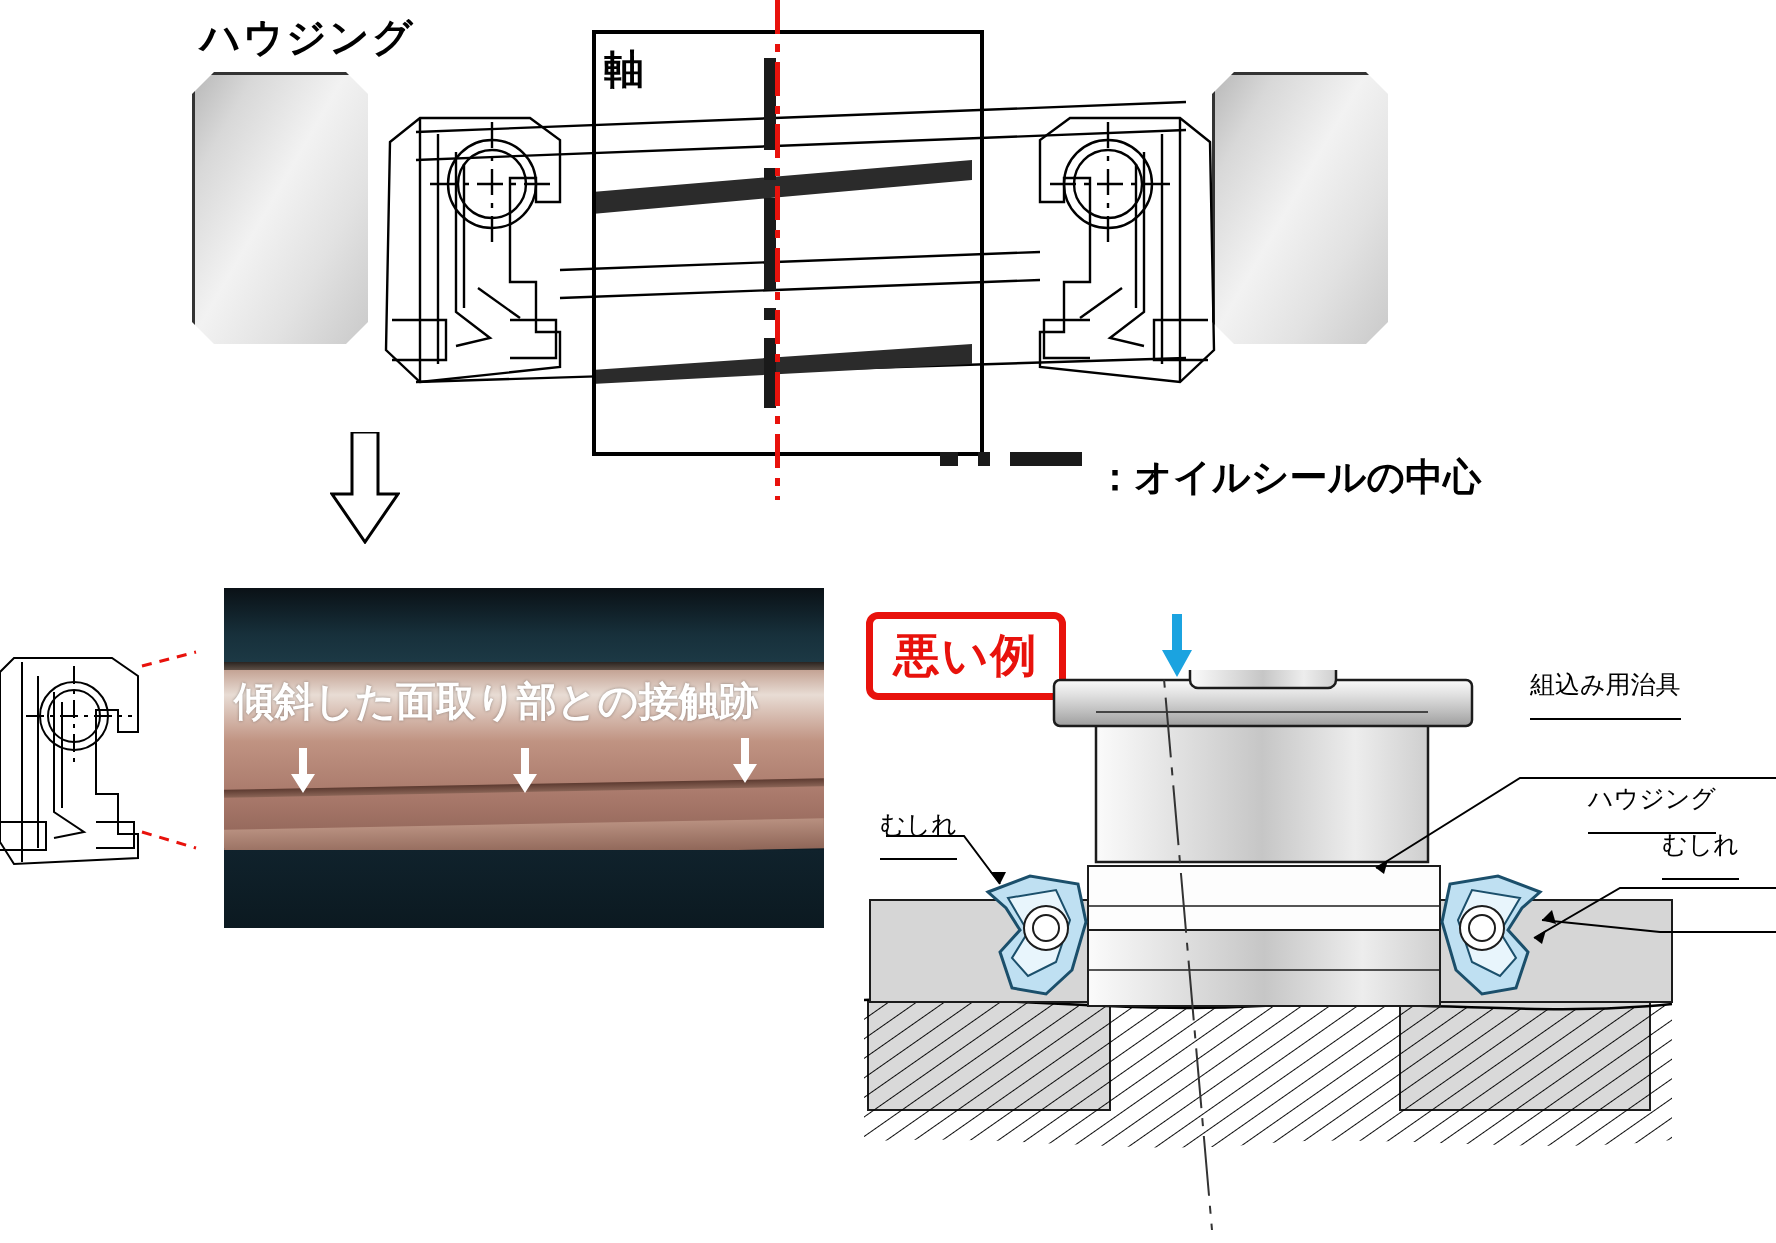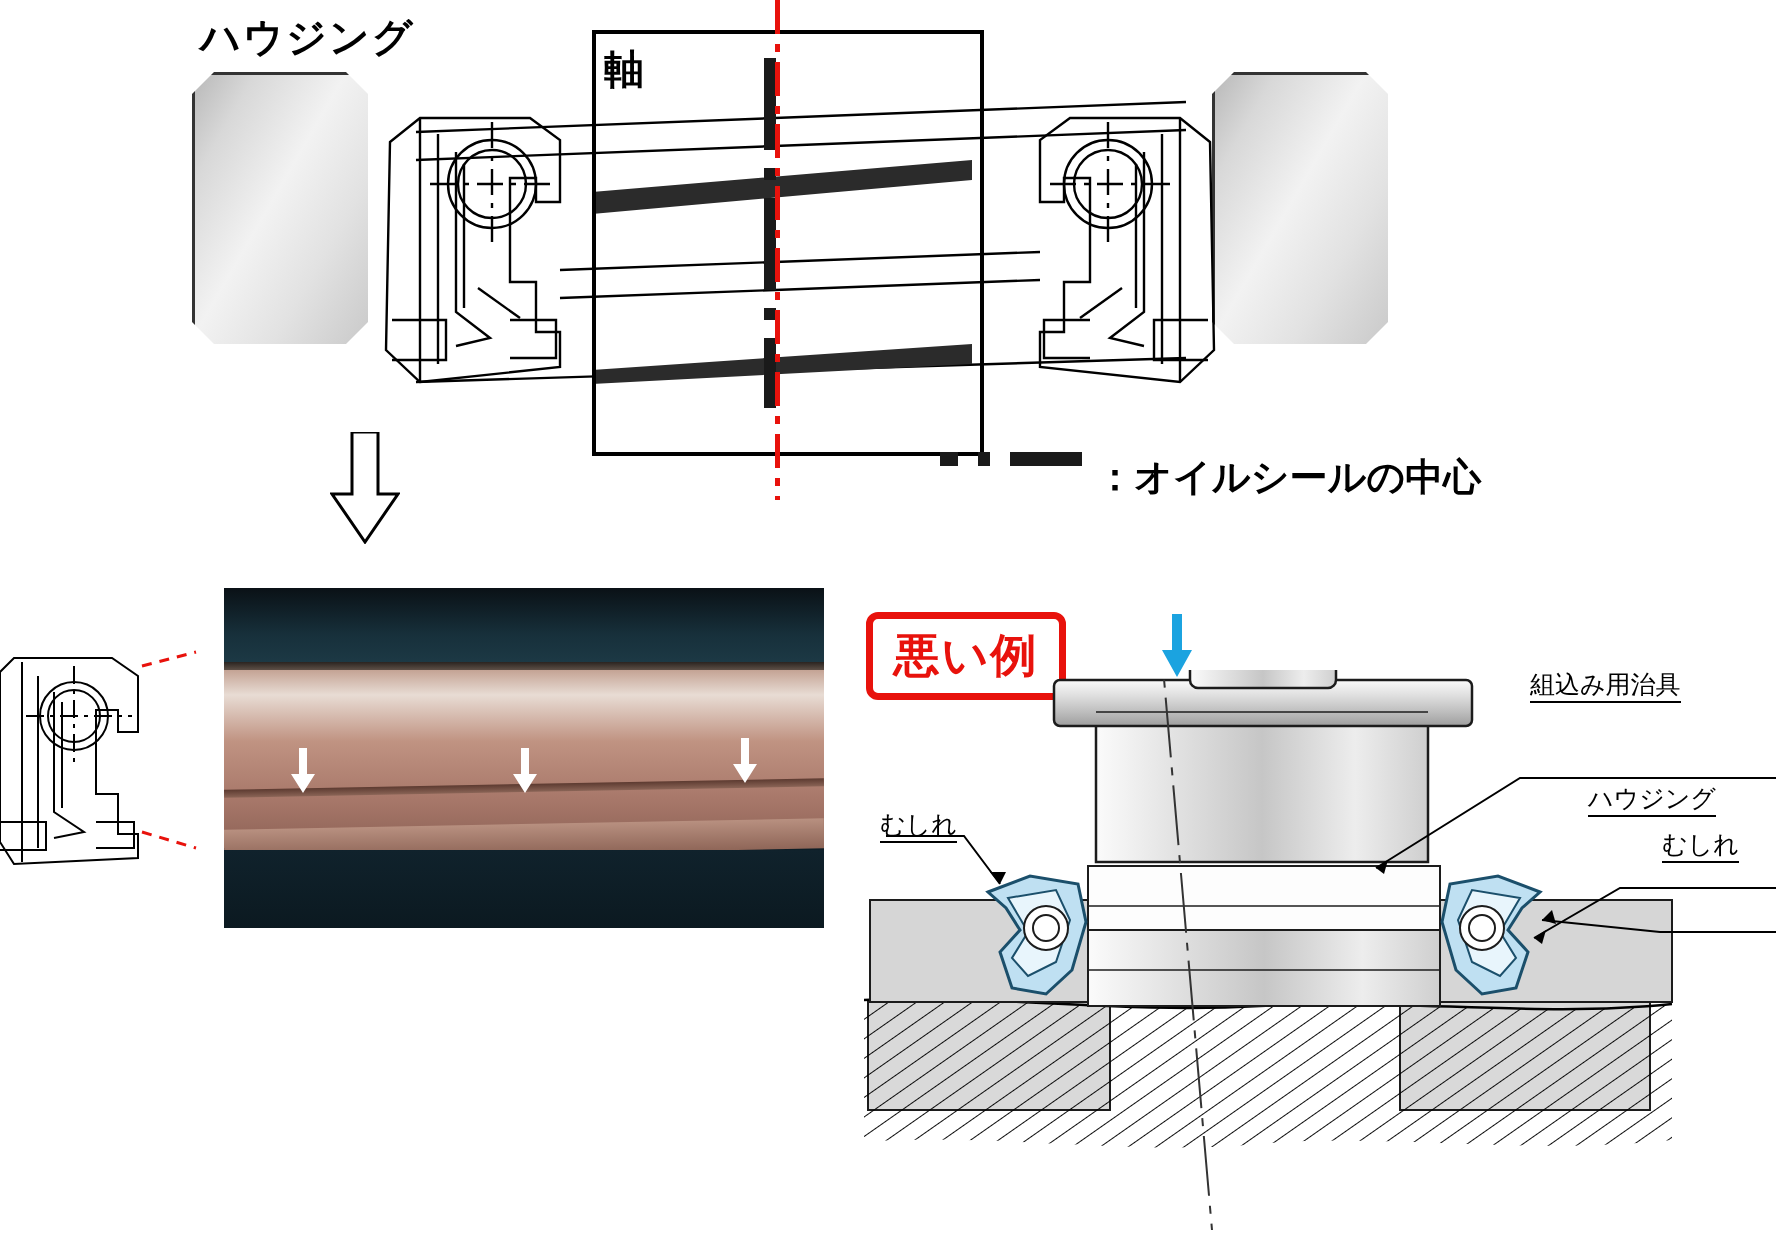--- a/index.html
+++ b/index.html
@@ -79,21 +79,21 @@
      display:flex;align-items:center;justify-content:center;}
   #badbox span{color:#e8120c;font-size:46px;font-weight:bold;letter-spacing:2px;}
 
   #press-arrow{left:1161px;top:614px;width:32px;height:64px;}
 
   .asm-lbl{font-size:25px;color:#000;white-space:nowrap;}
   #lbl-jig{left:1530px;top:668px;}
   #lbl-housing-r{left:1588px;top:782px;}
   #lbl-mushire-l{left:880px;top:808px;}
   #lbl-mushire-r{left:1662px;top:828px;}
-  .ul{border-bottom:2px solid #000;padding-bottom:0;}
+  .ul{border-bottom:2px solid #000;padding-bottom:17px;}
 </style>
 </head>
 <body>
 
 <div class="abs lbl" id="housing-label">ハウジング</div>
 
 <div class="abs metal-block" id="housing-left"></div>
 <div class="abs metal-block" id="housing-right"></div>
 
 <svg class="abs" style="left:360px;top:82px;" width="880" height="330">
@@ -178,20 +178,21 @@
   </g>
 </svg>
 
 <div class="abs" id="photo">
   <div class="sky"></div>
   <div class="edge"></div>
   <div class="shaft"></div>
   <div class="band2"></div>
   <div class="groove"></div>
   <div class="lower"></div>
+  <div id="photo-caption">傾斜した面取り部との接触跡</div>
   <svg class="ph-arrow" style="left:66px;top:160px;" viewBox="0 0 26 46">
     <polygon points="9,0 17,0 17,26 25,26 13,45 1,26 9,26" fill="#fff"></polygon>
   </svg>
   <svg class="ph-arrow" style="left:288px;top:160px;" viewBox="0 0 26 46">
     <polygon points="9,0 17,0 17,26 25,26 13,45 1,26 9,26" fill="#fff"></polygon>
   </svg>
   <svg class="ph-arrow" style="left:508px;top:150px;" viewBox="0 0 26 46">
     <polygon points="9,0 17,0 17,26 25,26 13,45 1,26 9,26" fill="#fff"></polygon>
   </svg>
 </div>

